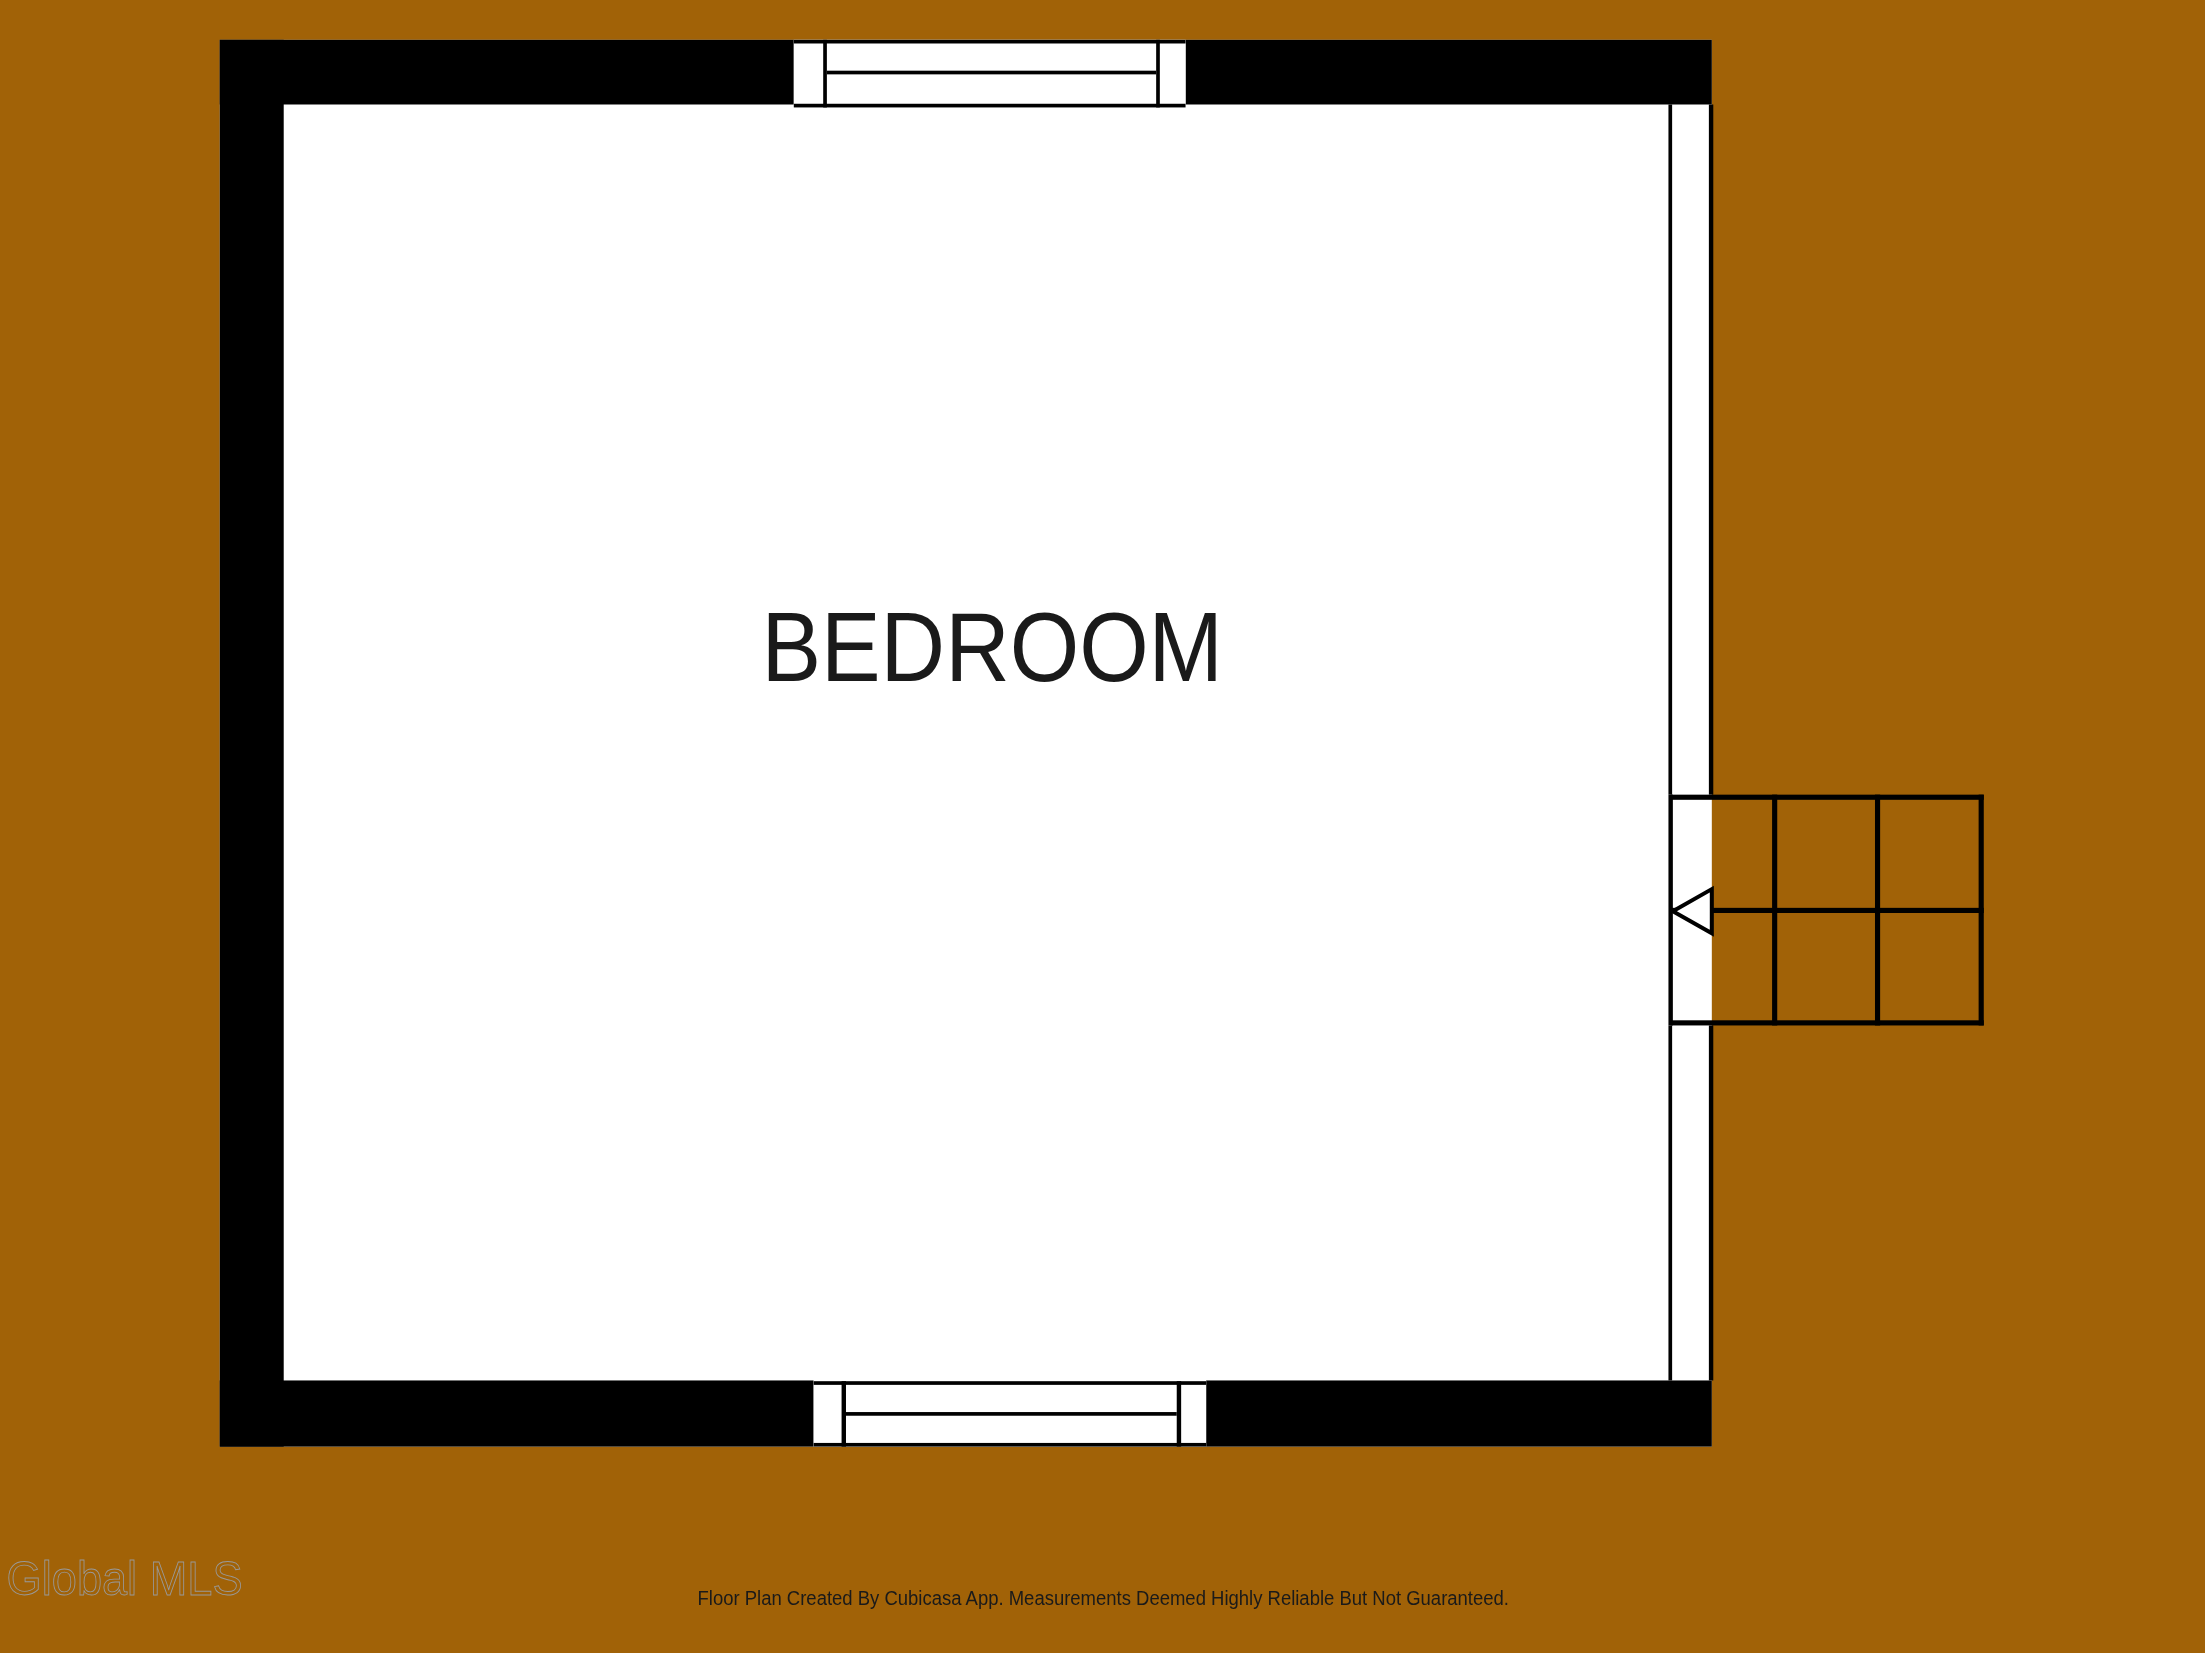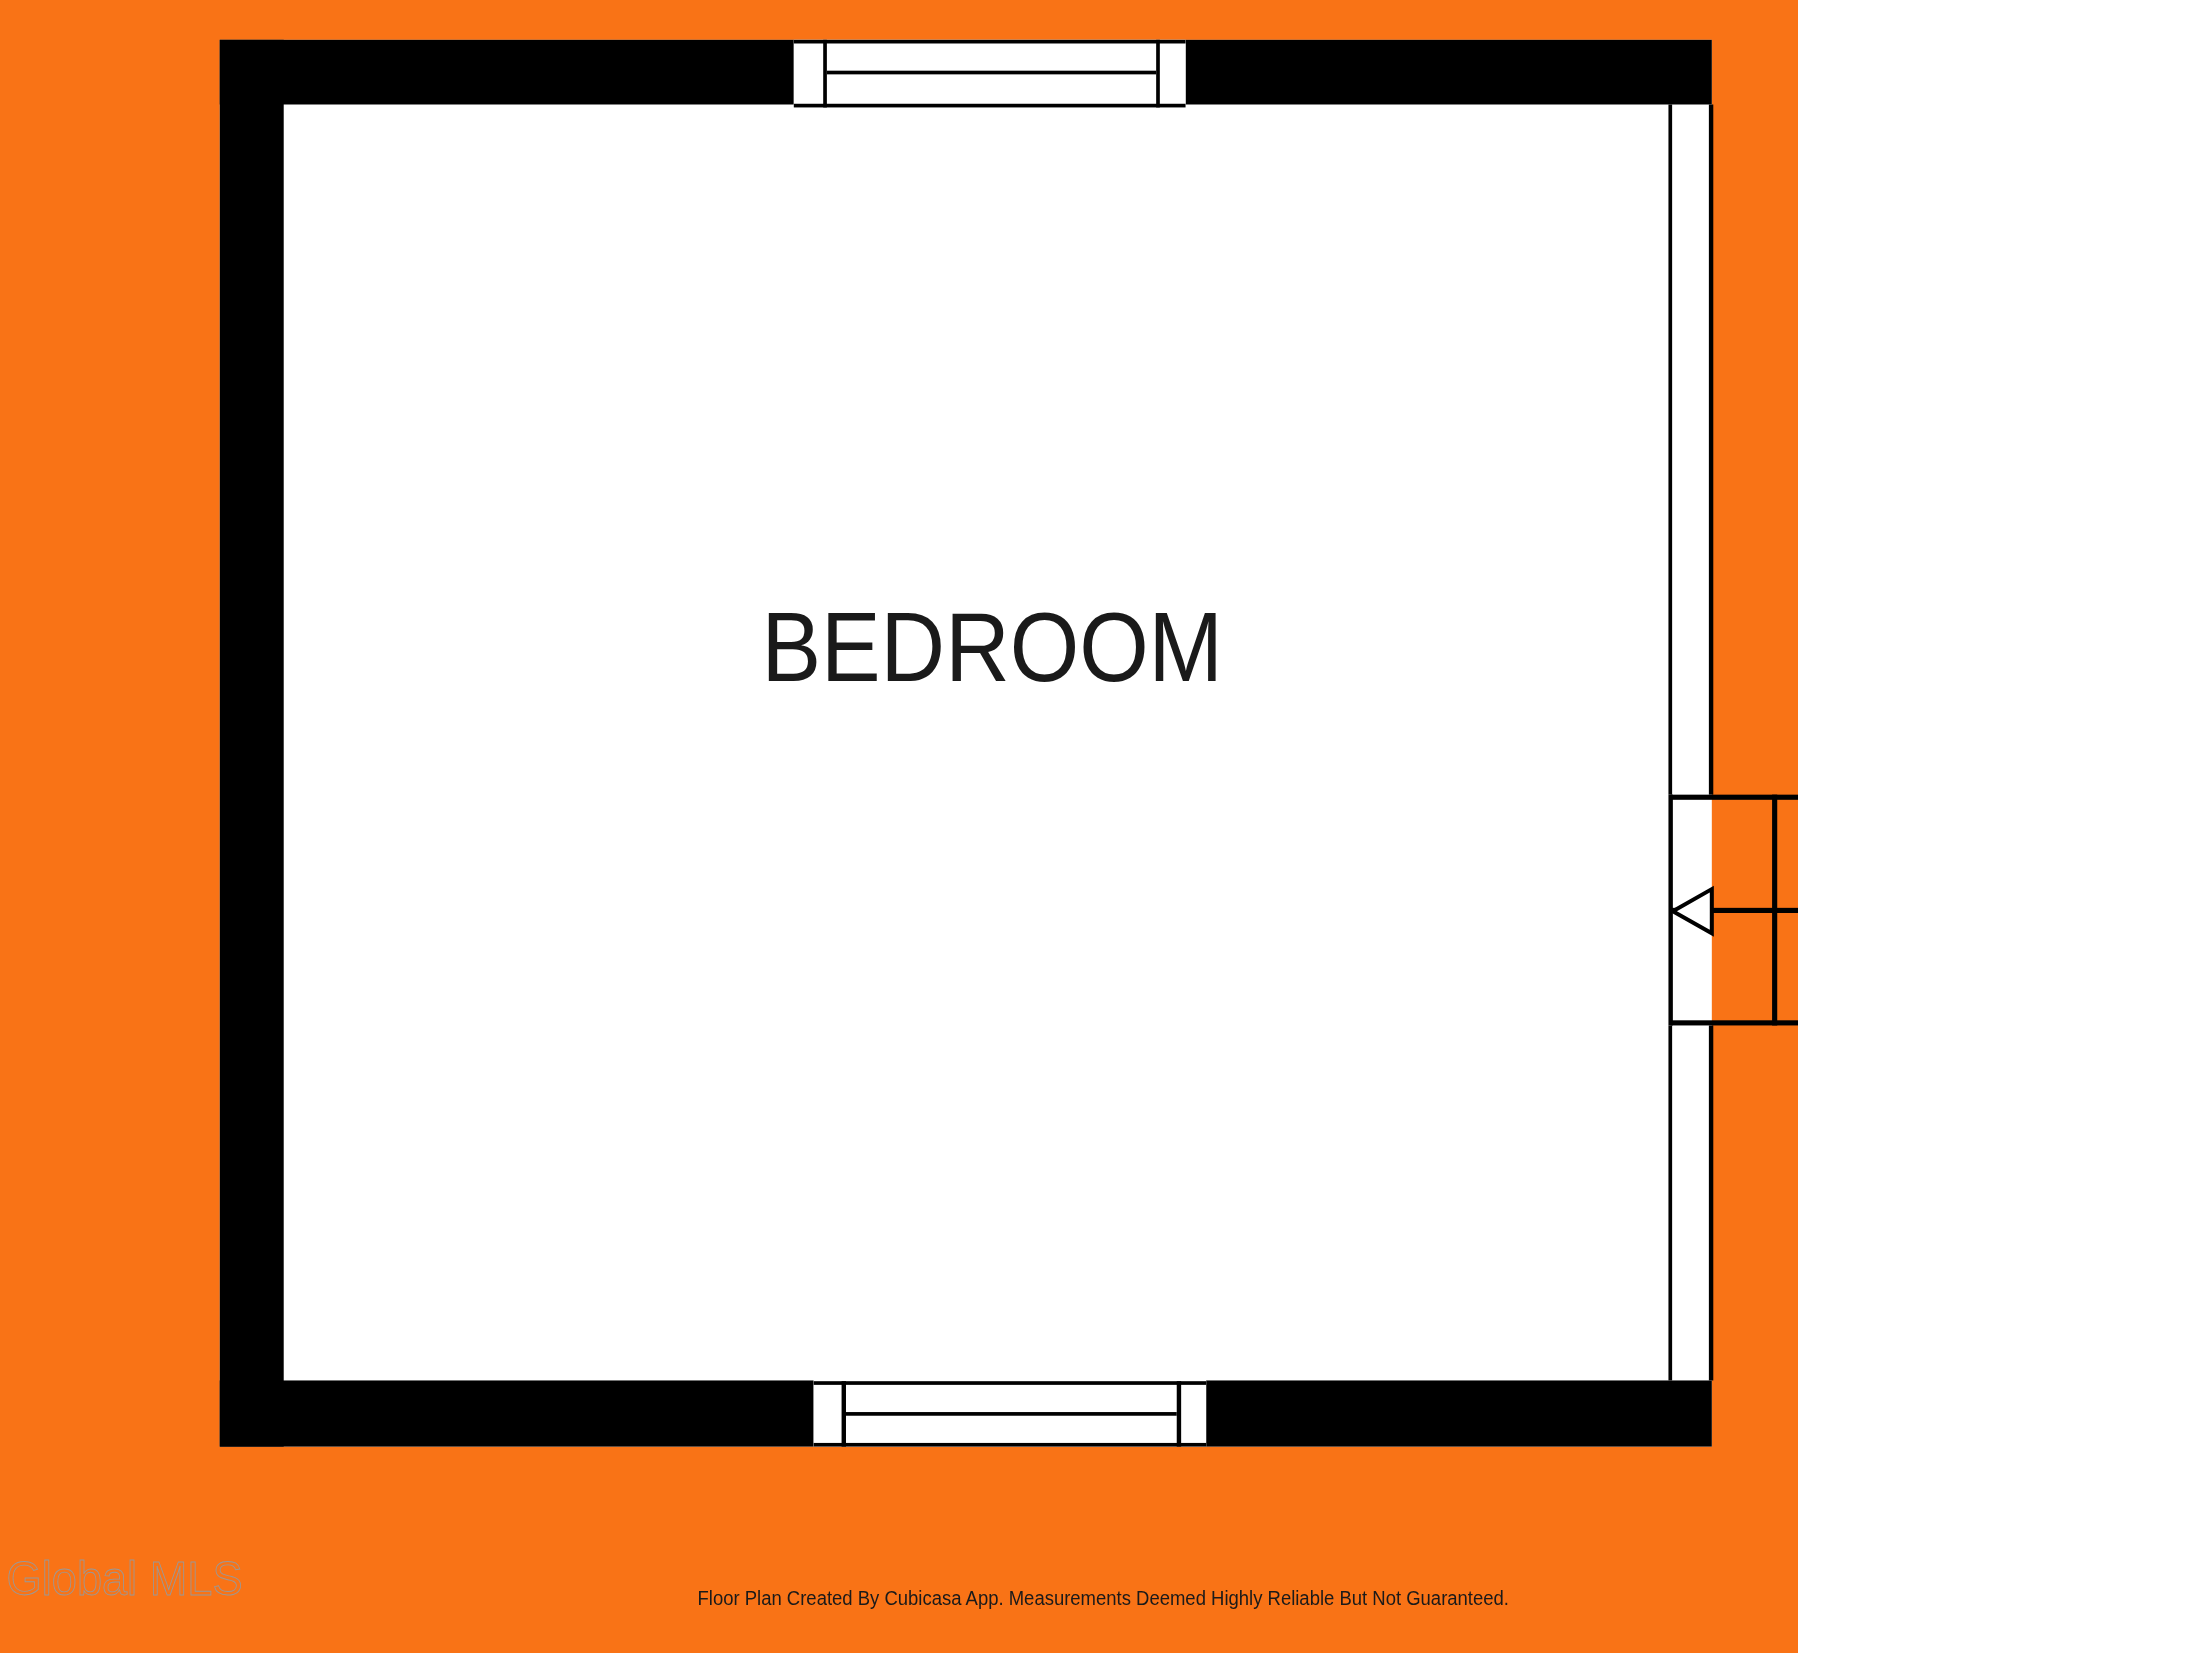--- a/index.html
+++ b/index.html
@@ -1,16 +1,16 @@
 <!DOCTYPE html>
 <html style="font-size:11.8px"><head>
 <meta charset="utf-8">
 <style>
   html,body{margin:0;padding:0;background:#ffffff;}
-  #canvas{position:relative;width:1798px;height:1654px;background:#f97316;overflow:hidden;}
+  #canvas{position:relative;width:2205px;height:1654px;background:#a16207;overflow:hidden;}
   svg{position:absolute;top:0;left:0;display:block;}
   text{font-family:"Liberation Sans",sans-serif;}
 </style>
 </head>
 <body>
 <div id="canvas">
 <svg width="2205" height="1654" viewBox="0 0 3000 2250">
 
   <rect x="299" y="54" width="2030" height="1914" fill="#ffffff"></rect>
 

